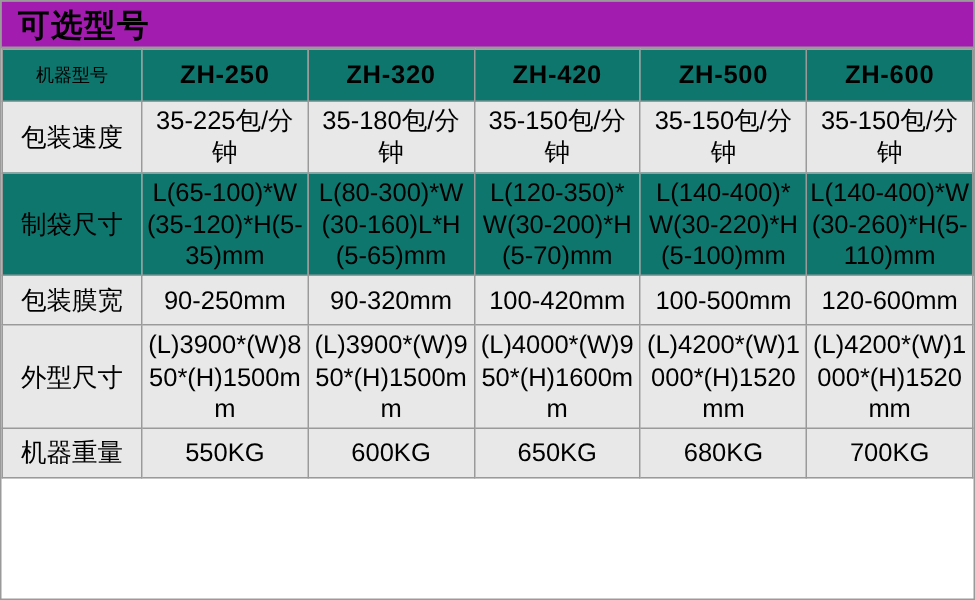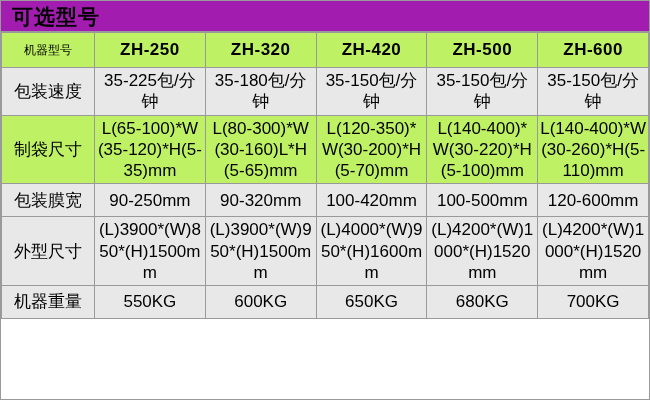--- a/index.html
+++ b/index.html
@@ -54,21 +54,21 @@
     width: 88px;
     text-align: left;
     padding-left: 5px;
     font-size: 12px;
     background: #ffffff;
   }
   tr.shade td {
     background: #e8e8e8;
   }
   tr.plain td {
-    background: #bef264;
+    background: #0f766e;
     margin-left: 27px;
   }
   tr.modelrow td {
     font-size: 17px;
     font-weight: bold;
     letter-spacing: 0.5px;
   }
   tr.modelrow td.rowhead {
     font-size: 12px;
     font-weight: normal;

